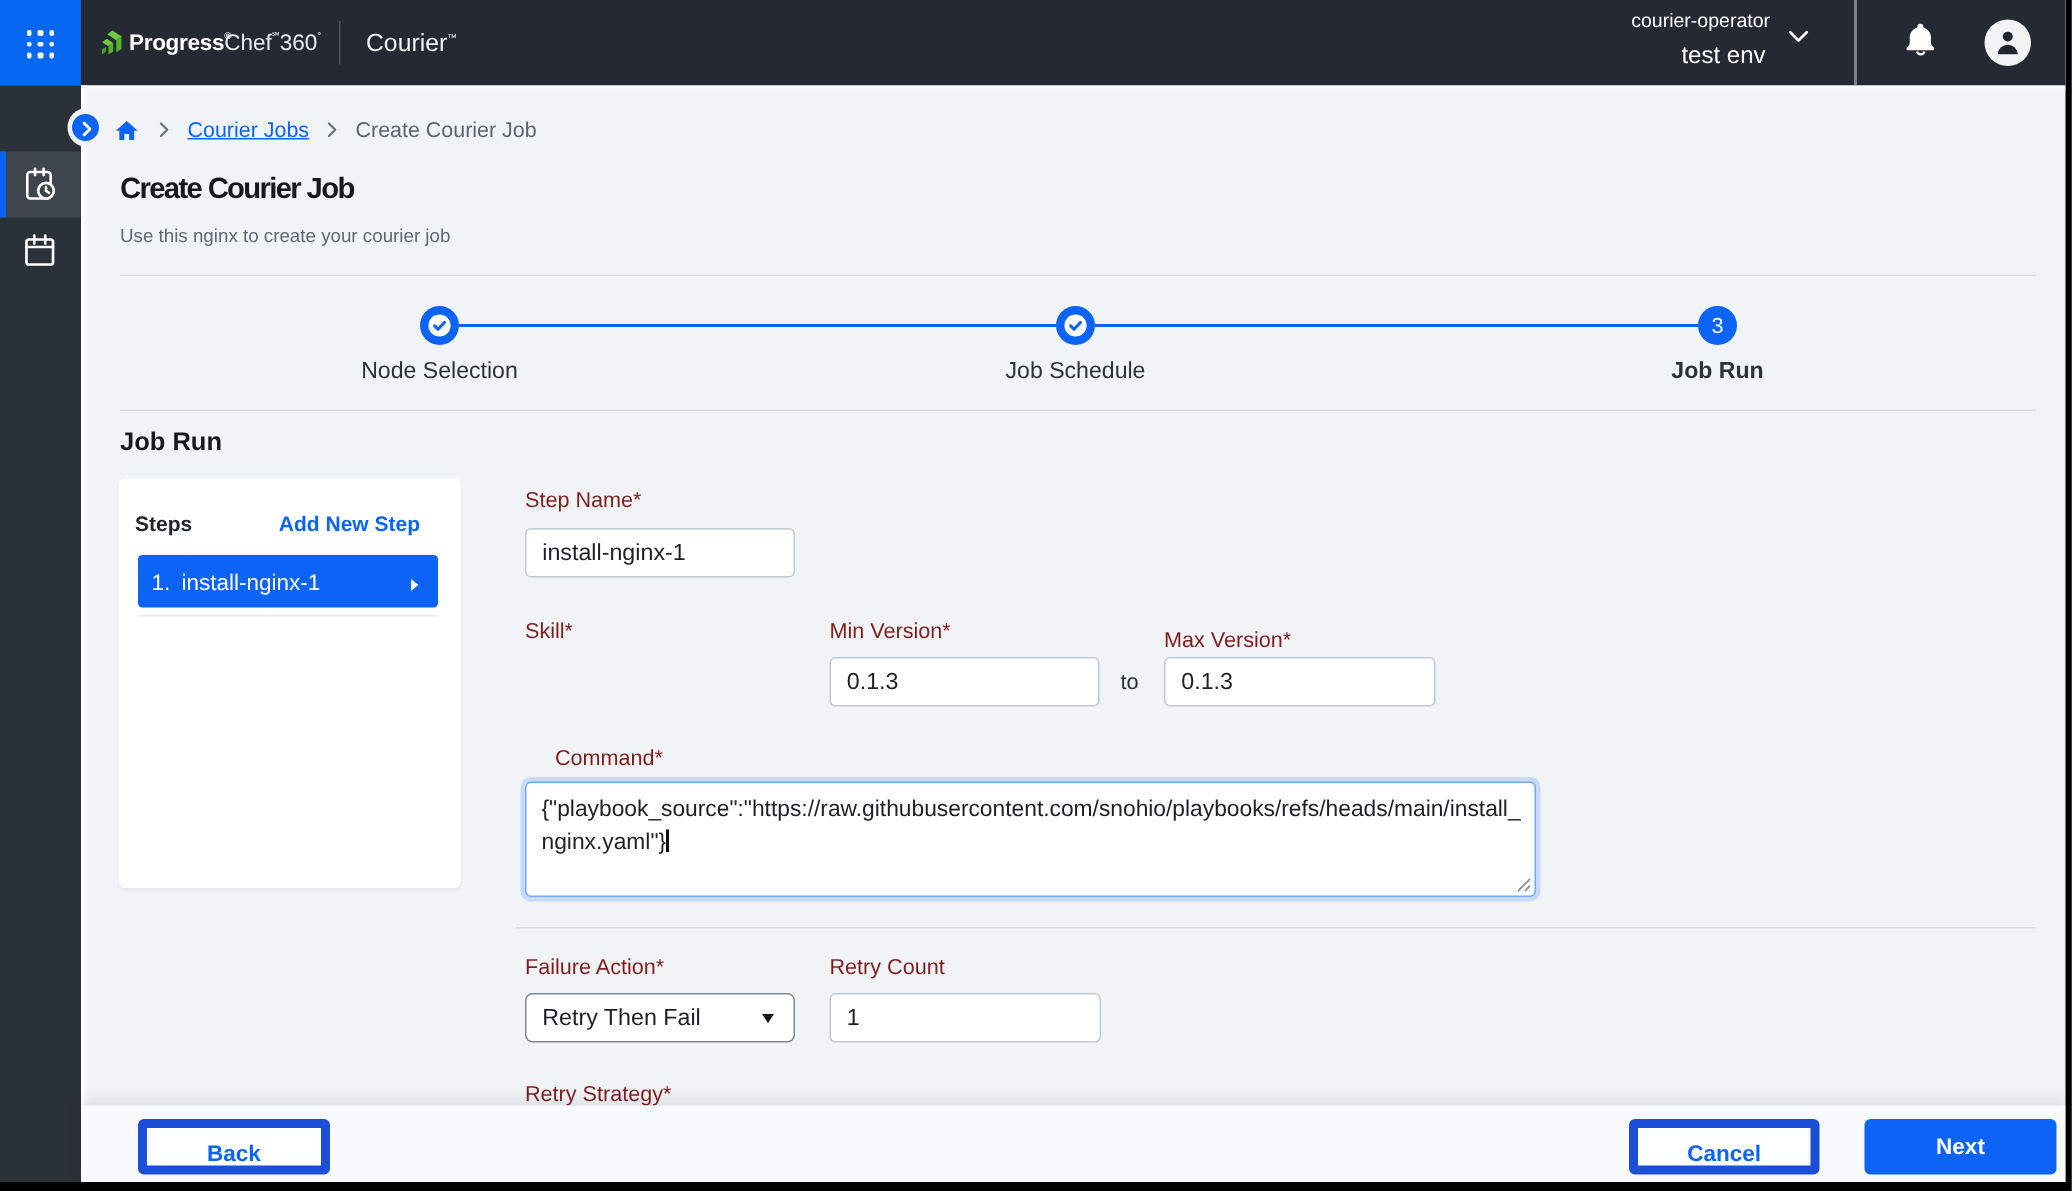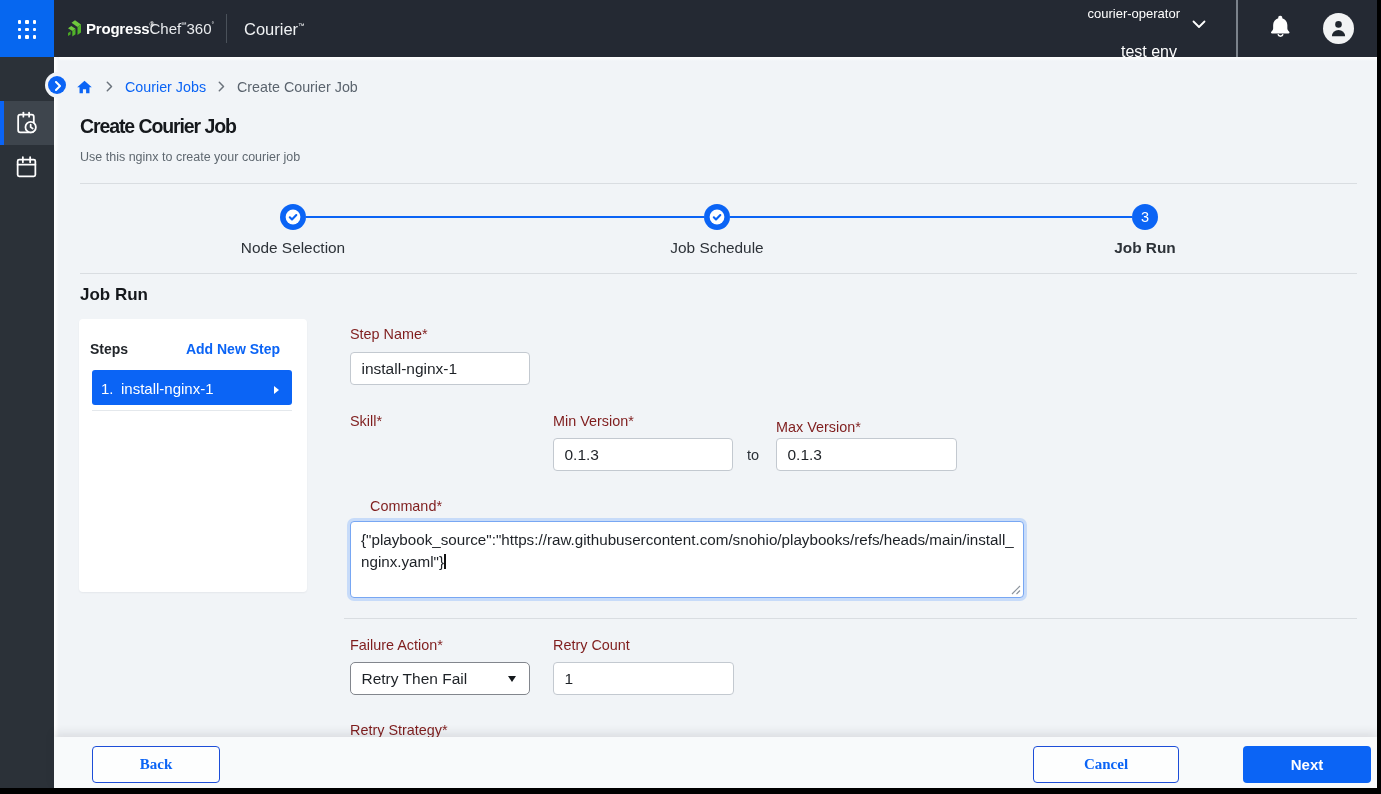--- a/index.html
+++ b/index.html
@@ -15,38 +15,38 @@
 #dots span { position:absolute; width:3.6px; height:3.6px; background:#fff; border-radius:1.1px; }
 #logo { position:absolute; left:65px; top:19px; }
 .brandtext { position:absolute; top:15px; height:20px; line-height:20px; color:#fff; font-size:15px; white-space:nowrap; }
 #t-progress { left:86px; font-weight:bold; letter-spacing:-0.2px; }
 #t-chef { left:149.5px; color:#e9ebee; font-weight:normal; }
 #hdr .vdiv1 { position:absolute; left:226px; top:14px; width:1px; height:29px; background:#4a515a; }
 #t-courier { left:244px; top:15.5px; font-size:16.5px; color:#f0f2f4; }
 .supmark { font-size:6.5px; vertical-align:7px; letter-spacing:0; }
 #tenant { position:absolute; right:197px; top:6px; text-align:right; color:#fff; }
 #tenant .l1 { font-size:13px; line-height:16px;text-align:center; }
-#tenant .l2 { font-size:16px; line-height:19px; margin-top:20px; margin-right:3px; }
+#tenant .l2 { font-size:16px; line-height:19px; margin-top:6px; margin-right:3px; }
 #hdr-chev { position:absolute; left:1192px; top:20px; }
 #hdr .vdiv2 { position:absolute; left:1236px; top:0; width:1.5px; height:57px; background:#7b828b; }
 #bell { position:absolute; left:1270px; top:15px; }
 #avatar { position:absolute; left:1323px; top:13px; width:31px; height:31px; border-radius:50%; background:#f2f3f4; }
 
 
 #side { position:absolute; left:0; top:57px; width:54px; height:731px; background:#2b3138; }
 #notch { position:absolute; left:45px; top:15px; width:26px; height:26px; border-radius:50%; background:#f1f4f7; }
 #toggle { position:absolute; left:48px; top:19px; width:18px; height:18px; border-radius:50%; background:#0b64f5; }
 #toggle svg { position:absolute; left:6.5px; top:4.5px; }
 .sideitem { position:absolute; left:0; width:54px; height:44px; }
 #item1 { top:44px; background:#3e454d; }
 #item1 .bar { position:absolute; left:0; top:0; width:4px; height:44px; background:#0b64f5; }
 .sideitem svg { position:absolute; left:15px; top:10px; }
 #home { position:absolute; left:77px; top:80px; }
 .csep { position:absolute; top:81px; }
-#crumb-link { position:absolute; left:125px; top:79px; font-size:14.3px; color:#0b64f5; }
+#crumb-link { position:absolute; left:125px; top:79px; font-size:14.3px; color:#0b64f5; text-decoration:underline; }
 #crumb-cur { position:absolute; left:237px; top:79px; font-size:14.3px; color:#5b646e; }
 
 
 #h1 { position:absolute; left:80px; top:114.5px; font-size:19.5px; font-weight:bold; color:#15181c; letter-spacing:-1.1px; }
 #sub { position:absolute; left:80px; top:150px; font-size:12.5px; color:#5f6870; }
 .hr { position:absolute; height:1px; background:#d9dde1; }
 
 
 .stepc { position:absolute; top:204px; width:26px; height:26px; }
 .stepline { position:absolute; top:216px; height:2px; background:#0b64f5; }
@@ -70,21 +70,21 @@
 .sel { position:absolute; height:33px; background:#fff; border:1px solid #82868d; border-radius:5px; font-size:15.5px; color:#1d2126; line-height:31px; padding-left:10.5px; }
 .sel .caret { position:absolute; right:13px; top:13px; width:0; height:0; border-top:6px solid #14181c; border-left:4.5px solid transparent; border-right:4.5px solid transparent; }
 #ta { position:absolute; left:350px; top:521px; width:674px; height:77px; background:#fff; border:1.5px solid #78a7f3; border-radius:4px; box-shadow:0 0 0 3px #c7dbf9; font-size:15.2px; color:#1d2126; padding:7px 10px 0 10px; line-height:22px; }
 #ta .caret2 { display:inline-block; width:1.5px; height:15px; background:#111; vertical-align:-2px; }
 #ta .rsz { position:absolute; right:2px; bottom:2px; }
 #toword { position:absolute; left:747px; top:447px; font-size:14.5px; color:#2b3137; }
 
 
 #foot { position:absolute; left:54px; top:737px; width:1323px; height:51px; background:#f8fafb; box-shadow:0 -4px 9px rgba(25,31,38,0.10); }
 .btn { position:absolute; top:9px; height:37px; border-radius:4px; font-size:15px; font-weight:bold; text-align:center; line-height:35px; }
-.btn.outline { background:#fdfefe; border:1px solid #1d4ed8; color:#0b64f5;font-family:Liberation Serif, serif; }
+.btn.outline { background:#fdfefe; border:6px solid #1d4ed8; color:#0b64f5; }
 .btn.fill { background:#0b64f5; color:#fff; line-height:37px; }
 </style>
 </head>
 <body>
 <div id="app">
 
   <div id="hdr">
     <div id="launcher">
       <div id="dots">
         <span style="left:0;top:0"></span>
@@ -230,16 +230,16 @@
   <div class="lbl" style="left:350px;top:637px">Failure Action*</div>
   <div class="sel" style="left:350px;top:662px;width:180px">Retry Then Fail<div class="caret"></div></div>
   <div class="lbl" style="left:553px;top:637px">Retry Count</div>
   <div class="inp" style="left:553px;top:662px;width:181px">1</div>
 
   <div class="lbl" style="left:350px;top:722px">Retry Strategy*</div>
   <div class="lbl" style="left:553px;top:765px">Delay (Seconds)</div>
 
   <div id="foot">
     <div class="btn outline" style="left:38px;width:128px">Back</div>
-    <div class="btn outline" style="left:979px;width:146px">Cancel</div>
+    <div class="btn outline" style="left:1032px;width:127px">Cancel</div>
     <div class="btn fill" style="left:1189px;width:128px">Next</div>
   </div>
 </div>
 
 </body></html>

